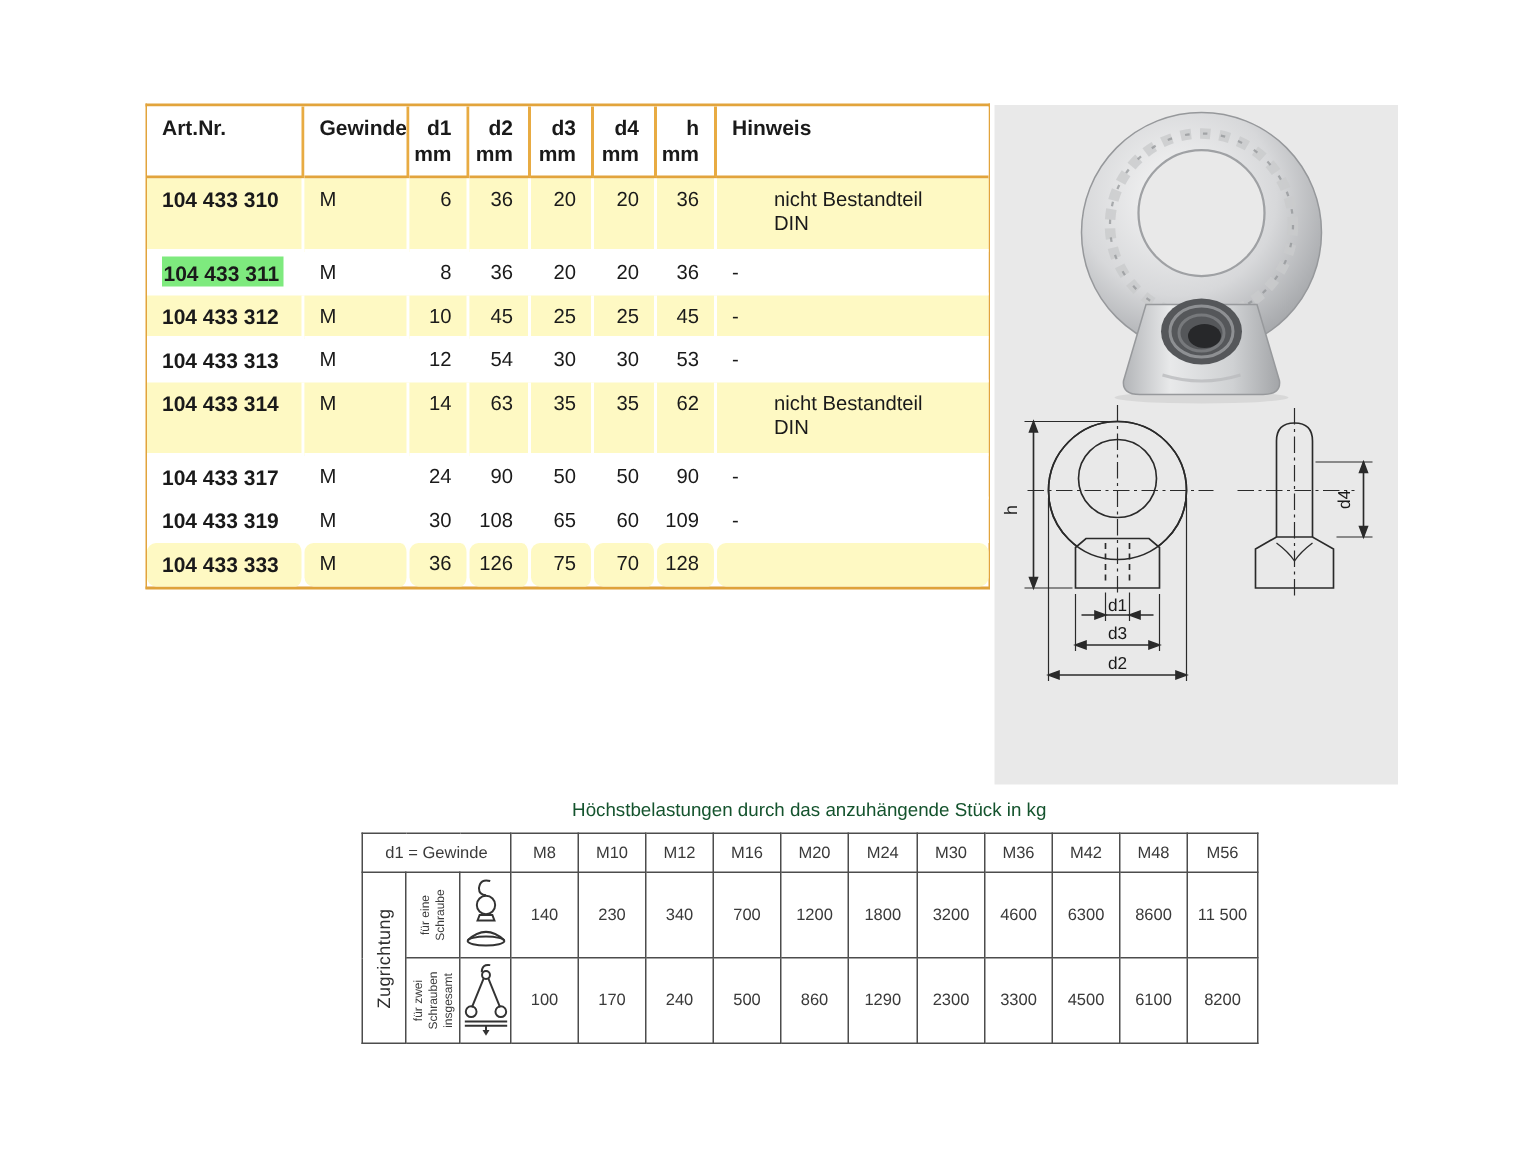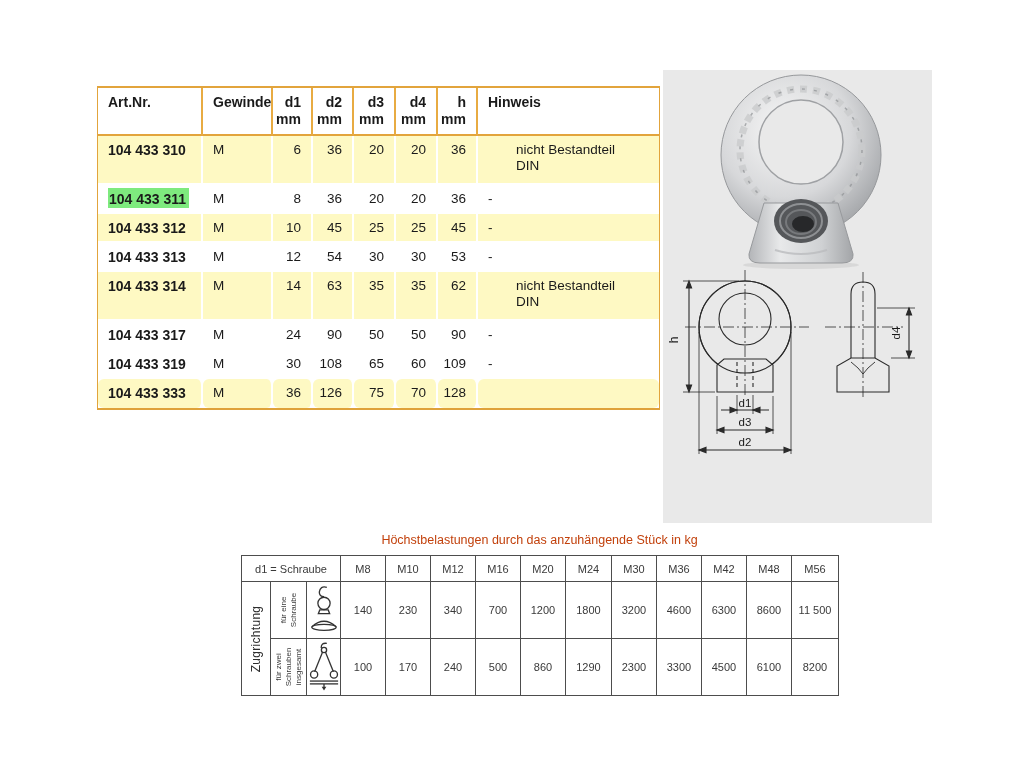--- a/index.html
+++ b/index.html
@@ -2,21 +2,21 @@
 <html><head>
 <meta charset="utf-8">
 <style>
   * { margin:0; padding:0; box-sizing:border-box; }
   html,body { width:1024px; height:768px; background:#ffffff; overflow:hidden;
               font-family:"Liberation Sans", sans-serif; color:#1a1a1a; }
   .abs { position:absolute; }
 
   
   #product-table-wrap {
-    left:97px; top:86px; width:563px;
+    left:97px; top:69px; width:563px;
     border:1px solid #e2a43c; border-top:2px solid #e2a43c; border-bottom:2px solid #dfa23a;
     background:#fff;
   }
   table.prod { border-collapse:separate; border-spacing:0; table-layout:fixed; width:561px; }
   table.prod th, table.prod td { box-sizing:border-box; vertical-align:top; overflow:hidden; }
   table.prod thead tr { height:48px; }
   table.prod th {
     background:#fff; font-size:14px; font-weight:bold; text-align:left;
     padding:6px 0 0 10px; border-right:2px solid #e8ab42; border-bottom:2px solid #e2a43c;
     line-height:17px;
@@ -36,21 +36,21 @@
   table.prod tr.cream td { background:#fef9c3; }
   table.prod tr.white td { background:#ffffff; }
   .hl { background:#7eea7e; padding:3px 3px 1px 1px; }
   td.hinweis span.wrapblock { display:inline-block; width:108px;margin-left:28px; }
 
   
   #gray-panel { left:663px; top:70px; width:269px; height:453px; background:#e9e9e9; }
 
   
   #load-title { left:241px; top:533px; width:597px; text-align:center;
-                font-size:12.5px; color:#c2410c; }
+                font-size:12.5px; color:#14532d; }
   #load-table-wrap { left:241px; top:555px; }
   table.load { border-collapse:collapse; table-layout:fixed; }
   table.load td {
     border:1px solid #4d4d4d; text-align:center; vertical-align:middle;
     font-size:11px; color:#3a3a3a; overflow:hidden;
   }
   table.load tr.lhead { height:26px; }
   table.load tr.lrow  { height:57px; }
   td.corner { font-size:11px; }
   td.vcell { position:relative; }
@@ -298,21 +298,21 @@
       <col style="width:45px">
         <col style="width:46px">
         <col style="width:45px">
         <col style="width:45px">
       <col style="width:45px">
         <col style="width:45px">
         <col style="width:47px">
     </colgroup>
     <tbody>
         <tr class="lhead">
-      <td colspan="3" class="corner">d1 = Schraube</td>
+      <td colspan="3" class="corner">d1 = Gewinde</td>
       <td>M8</td>
       <td>M10</td>
       <td>M12</td>
       <td>M16</td>
       <td>M20</td>
       <td>M24</td>
       <td>M30</td>
       <td>M36</td>
       <td>M42</td>
       <td>M48</td>

